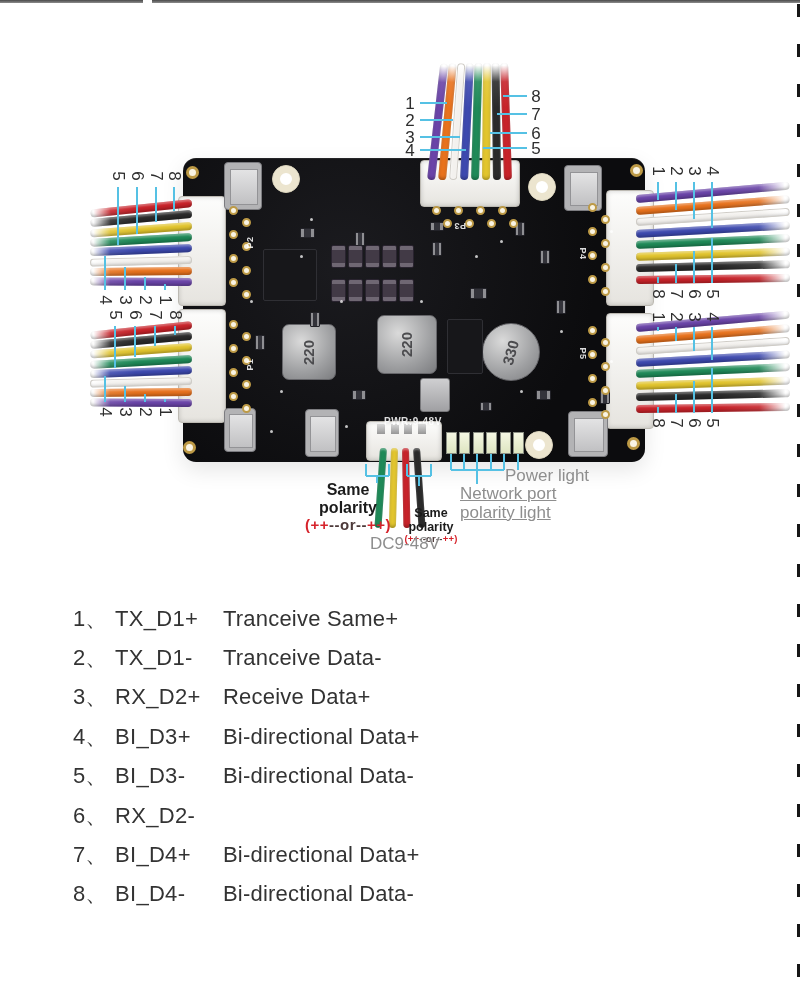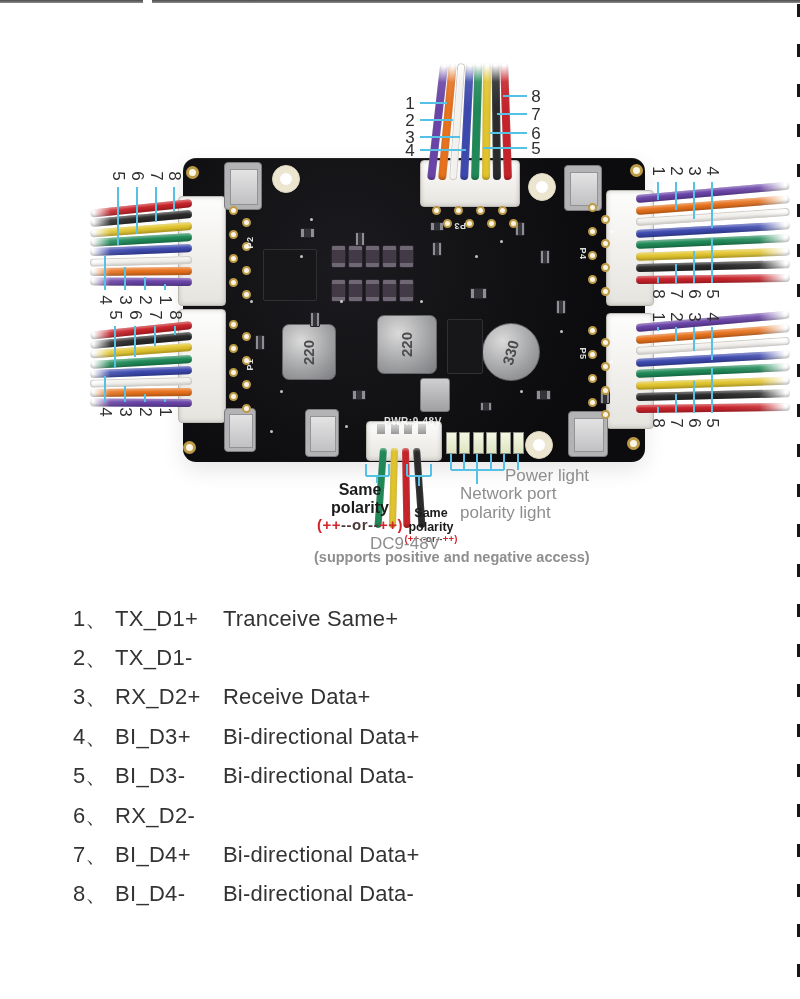--- a/index.html
+++ b/index.html
@@ -62,51 +62,51 @@
 
   <div class="board"></div>
 
   <div class="connector" style="left:420px;top:160px;width:98px;height:45px;"></div>
   <div class="connector" style="left:178px;top:196px;width:46px;height:108px;"></div>
   <div class="connector" style="left:178px;top:309px;width:46px;height:112px;"></div>
   <div class="connector" style="left:606px;top:190px;width:46px;height:114px;"></div>
   <div class="connector" style="left:606px;top:313px;width:46px;height:114px;"></div>
   <div class="connector" style="left:366px;top:421px;width:74px;height:38px;"></div>
 
-  <div class="ann" style="left:312px;top:481px;width:96px;">
+  <div class="ann" style="left:300px;top:481px;width:96px;">
     <div class="sp-title">Same polarity</div>
     <div class="sp-parens"><span class="red">(++</span><span class="mid">--or--</span><span class="red">++)</span></div>
   </div>
 
   <div class="ann ann-same2" style="left:402px;top:486px;width:58px;margin-top:20px;">
     <div class="w">Same</div>
     <div class="w">polarity</div>
     <div class="p"><span class="red">(++</span><span class="mid">--or--</span><span class="red">++)</span></div>
   </div>
 
   <div class="ann ann-power gray" style="left:505px;top:466px;">Power light</div>
 
-  <div class="ann ann-net gray" style="left:460px;top:484px;">
+  <div class="ann ann-net gray" style="left:460px;top:484px;text-decoration:underline;">
     <div>Network port</div>
     <div>polarity light</div>
   </div>
 
   <div class="ann ann-dc gray" style="left:360px;top:534px;width:90px;">DC9-48V</div>
-  <div class="ann ann-dcsub gray" style="left:314px;top:549px;">(supports positive and negative access)</div>
 
   <div class="legend">
     <div id="legend-rows">
         <div class="legend-row">
           <span class="l-num">1、</span>
           <span class="l-sig">TX_D1+</span>
           <span class="l-desc">Tranceive Same+</span>
         </div>
         <div class="legend-row">
           <span class="l-num">2、</span>
           <span class="l-sig">TX_D1-</span>
+          <span class="l-desc">Tranceive Data-</span>
         </div>
         <div class="legend-row">
           <span class="l-num">3、</span>
           <span class="l-sig">RX_D2+</span>
           <span class="l-desc">Receive Data+</span>
         </div>
         <div class="legend-row">
           <span class="l-num">4、</span>
           <span class="l-sig">BI_D3+</span>
           <span class="l-desc">Bi-directional Data+</span>

